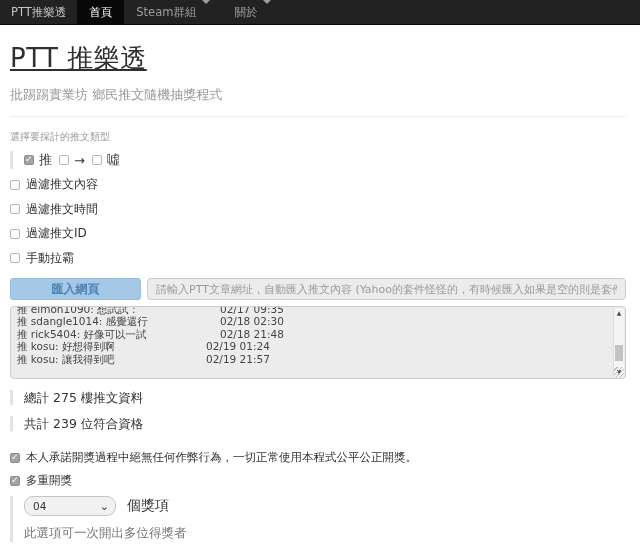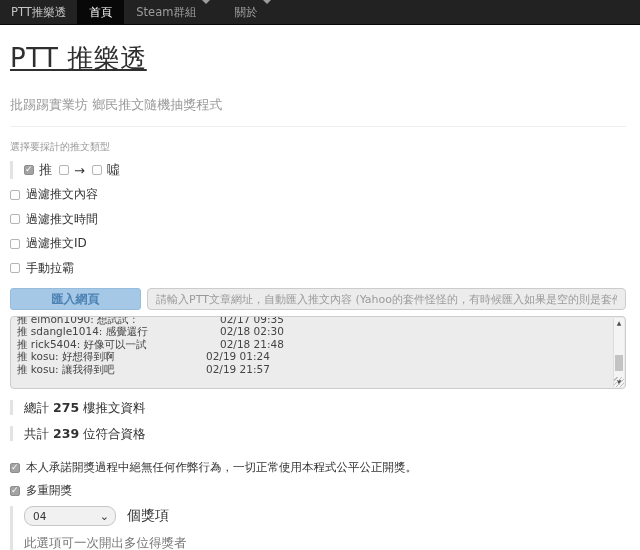--- a/index.html
+++ b/index.html
@@ -13,21 +13,21 @@
   .nav-item { color:#9d9d9d; line-height:25px; padding:0 12px; cursor:pointer; display:flex; align-items:flex-start; gap:4px; }
   .nav-item.active { background:#080808; color:#fff; }
   .caret { display:inline-block; width:0; height:0; border-left:4px solid transparent;
     border-right:4px solid transparent; border-top:4px solid #9d9d9d; margin-left:2px; }
 
   
   .container { padding:0 14px 0 10px; }
 
   .page-header { border-bottom:1px solid #eee; padding:16px 0 12px 0; }
   .page-header h1 { font-size:26px; font-weight:normal; color:#2f2f2f; letter-spacing:0.5px;text-decoration:underline; }
-  .page-header p { font-size:13px; color:#999; margin-top:20px; }
+  .page-header p { font-size:13px; color:#999; margin-top:10px; }
 
   .section-label { font-size:10px; color:#999; margin-top:13px; }
 
   .indent { border-left:3px solid #e3e3e3; padding-left:11px; }
 
   .pushtype-row { margin-top:7px; height:18px; display:flex; align-items:center; gap:7px; font-size:13px; }
   .pushtype-row .opt { display:flex; align-items:center; gap:5px; cursor:pointer; }
 
   .cb { width:10px; height:10px; border:1px solid #b5b5b5; background:#fdfdfd;
     border-radius:2px; display:inline-block; flex:0 0 auto; position:relative; }
@@ -52,21 +52,21 @@
   .t-a { left:203px; } .t-b { left:189px; }
   .scrollbar { position:absolute; top:1px; right:1px; bottom:1px; width:11px; background:#f4f4f4;
     border-left:1px solid #ddd; display:flex; flex-direction:column; align-items:center; }
   .sb-arrow { font-size:6px; color:#505050; line-height:10px; height:10px; cursor:pointer; }
   .sb-space { flex:1; position:relative; width:100%; }
   .sb-thumb { position:absolute; top:55%; left:1px; right:1px; height:16px; background:#c3c3c3; cursor:pointer; }
   .resize-grip { position:absolute; right:1px; bottom:1px; width:10px; height:10px; cursor:nwse-resize;
     background:repeating-linear-gradient(135deg, transparent 0 2px, #bbb 2px 3px); }
 
   .stat-line { margin-top:11px; font-size:12.5px; height:15px; line-height:15px; }
-  .stat-line b { font-weight:bold;text-align:right; }
+  .stat-line b { font-weight:normal;text-align:right; }
 
   .disclaimer-row { display:flex; align-items:center; gap:6px; font-size:11.5px; margin-top:19px; cursor:pointer; }
   .multi-row { display:flex; align-items:center; gap:6px; font-size:11.5px; margin-top:8px; cursor:pointer; }
 
   .select-block { margin-top:8px; }
   .select-row { display:flex; align-items:center; gap:11px; }
   .selectbox { width:92px; height:20px; background:#f1f1f1; border:1px solid #c6c6c6; border-radius:9px;
     display:flex; align-items:center; font-size:10.5px; color:#333; padding:0 6px 0 8px; cursor:pointer; }
   .selectbox .val { flex:1; }
   .chev { font-size:11px; color:#333; line-height:1; }

